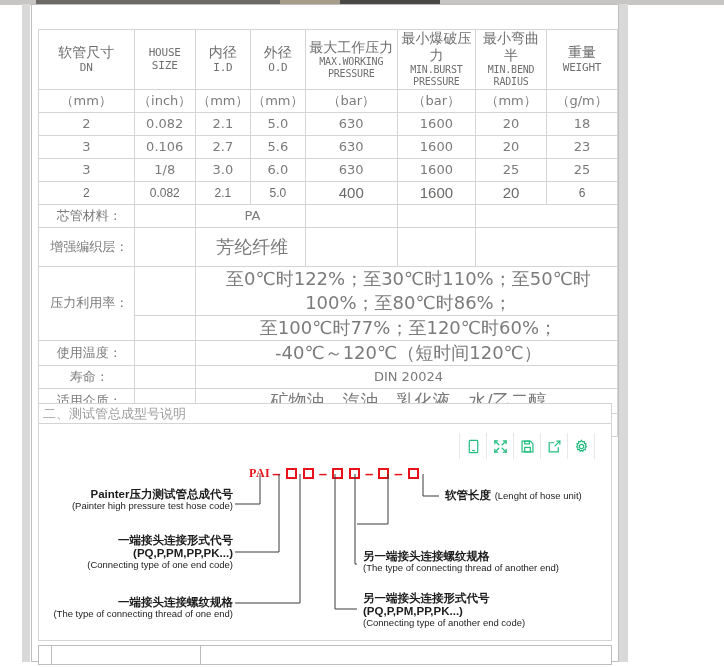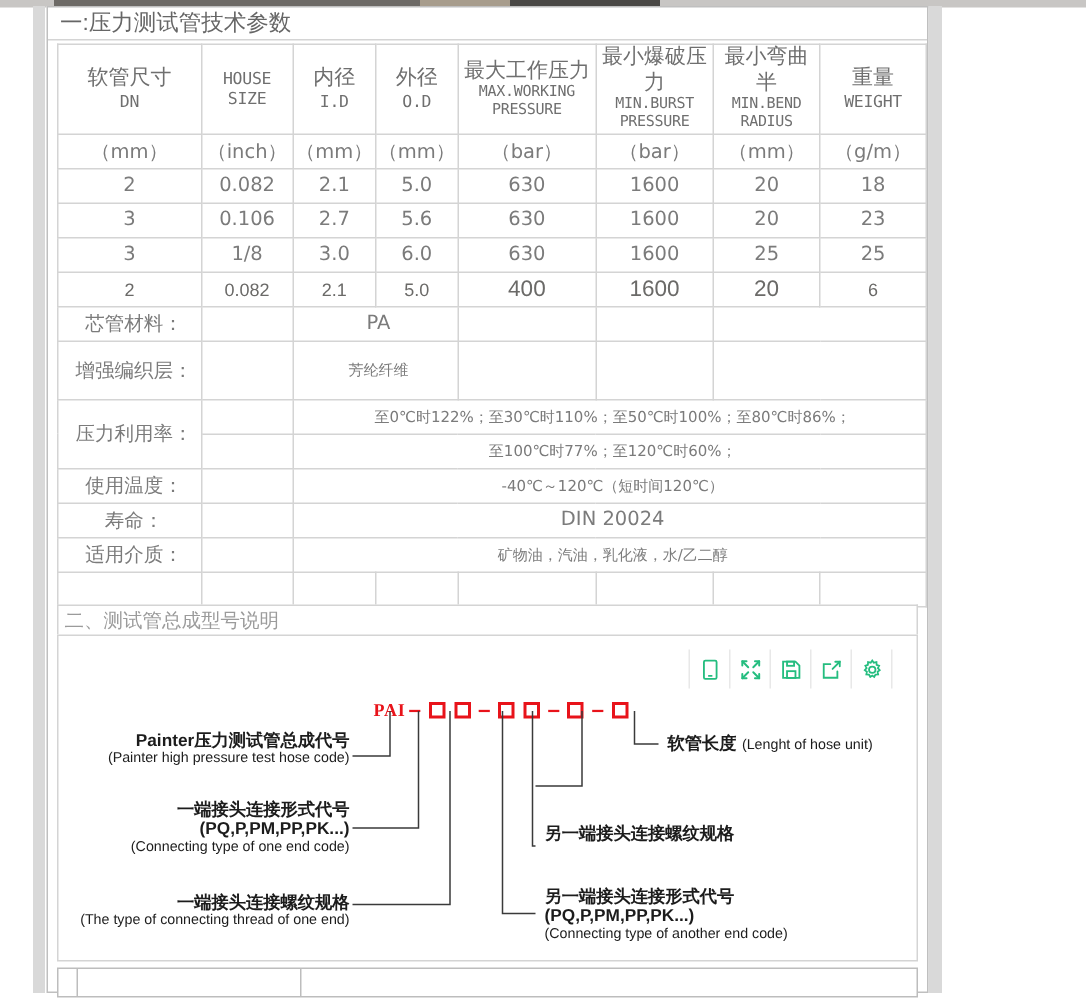--- a/index.html
+++ b/index.html
@@ -54,21 +54,21 @@
   .unit{height:22px;font-family:"DejaVu Sans Mono","Liberation Mono",monospace;font-size:12px;}
   .dat{height:22px;font-family:"DejaVu Sans Mono","Liberation Mono",monospace;font-size:13px;}
   tr.bold td{font-size:15px;color:#6b6a68;font-family:"Liberation Sans","DejaVu Sans",sans-serif;}
   tr.bold td.small{font-size:12px;}
 
   
   .lrow td{height:22px;}
   .lbl{text-align:left;padding-left:6px !important;font-size:14px;color:#6f6f6f;}
   .lbl.ctr{text-align:center;}
   .val{text-align:left;padding-left:4px !important;font-size:13px;color:#7b7b7b;}
-  .val.cn{font-size:10px;}
+  .val.cn{font-size:18px;}
   .mono{font-family:"DejaVu Sans Mono","Liberation Mono",monospace;font-size:12.5px;}
 
   
   .sec2-title{
     position:absolute;left:6px;top:398px;width:574px;height:20px;line-height:20px;
     padding-left:4px;box-sizing:border-box;
     font-size:13px;color:#9b9b9b;border:1px solid #d4d4d4;border-bottom:none;
     background:#fff;white-space:nowrap;
   }
   .diagram-box{
@@ -120,21 +120,20 @@
     <div class="dark"></div>
     <div class="tan"></div>
     <div class="dark2"></div>
   </div>
 
   <div class="left-edge"></div>
   <div class="right-edge"></div>
 
   <div class="outer">
 
-    <div class="sec-title">一:压力测试管技术参数</div>
 
     <table class="spec">
       <colgroup>
         <col style="width:112px">
           <col style="width:64px">
           <col style="width:56px">
           <col style="width:56px">
         <col style="width:102px">
           <col style="width:88px">
           <col style="width:78px">
@@ -377,20 +376,21 @@
       <div class="ann r" style="left:406px;top:64px;">
         <div>
           <span class="inline-b">软管长度</span>
           <span class="inline-n">(Lenght of hose unit)</span>
         </div>
       </div>
 
 
       <div class="ann r" style="left:324px;top:126px;">
         <div class="t1">另一端接头连接螺纹规格</div>
+        <div class="t2">(The type of connecting thread of another end)</div>
       </div>
 
       <div class="ann r" style="left:324px;top:168px;">
         <div class="t1">另一端接头连接形式代号</div>
         <div class="t1">(PQ,P,PM,PP,PK...)</div>
         <div class="t2">(Connecting type of another end code)</div>
       </div>
 
     </div>
 

